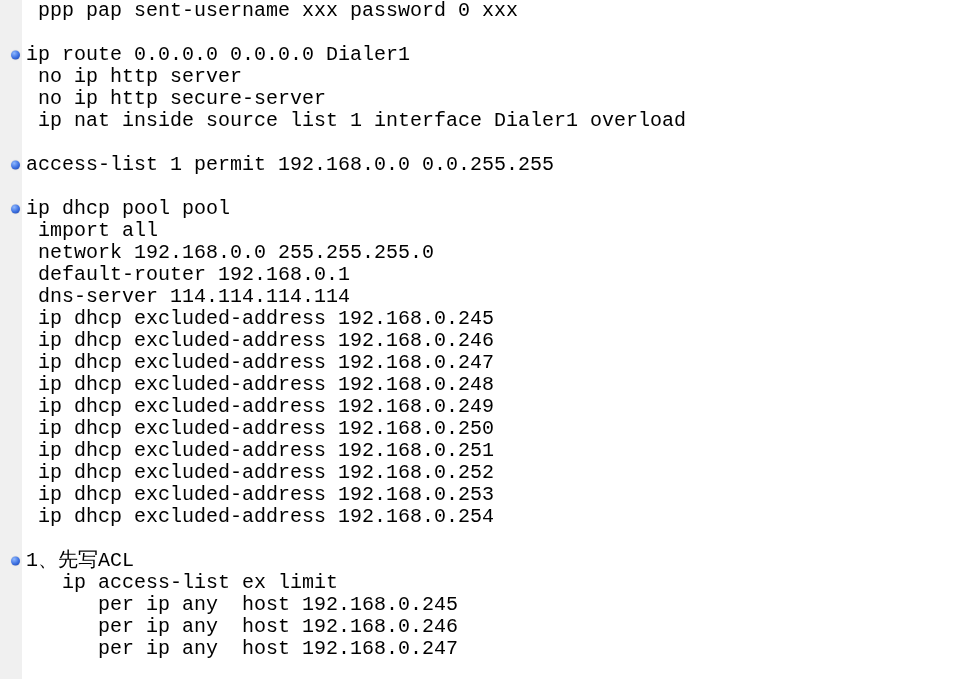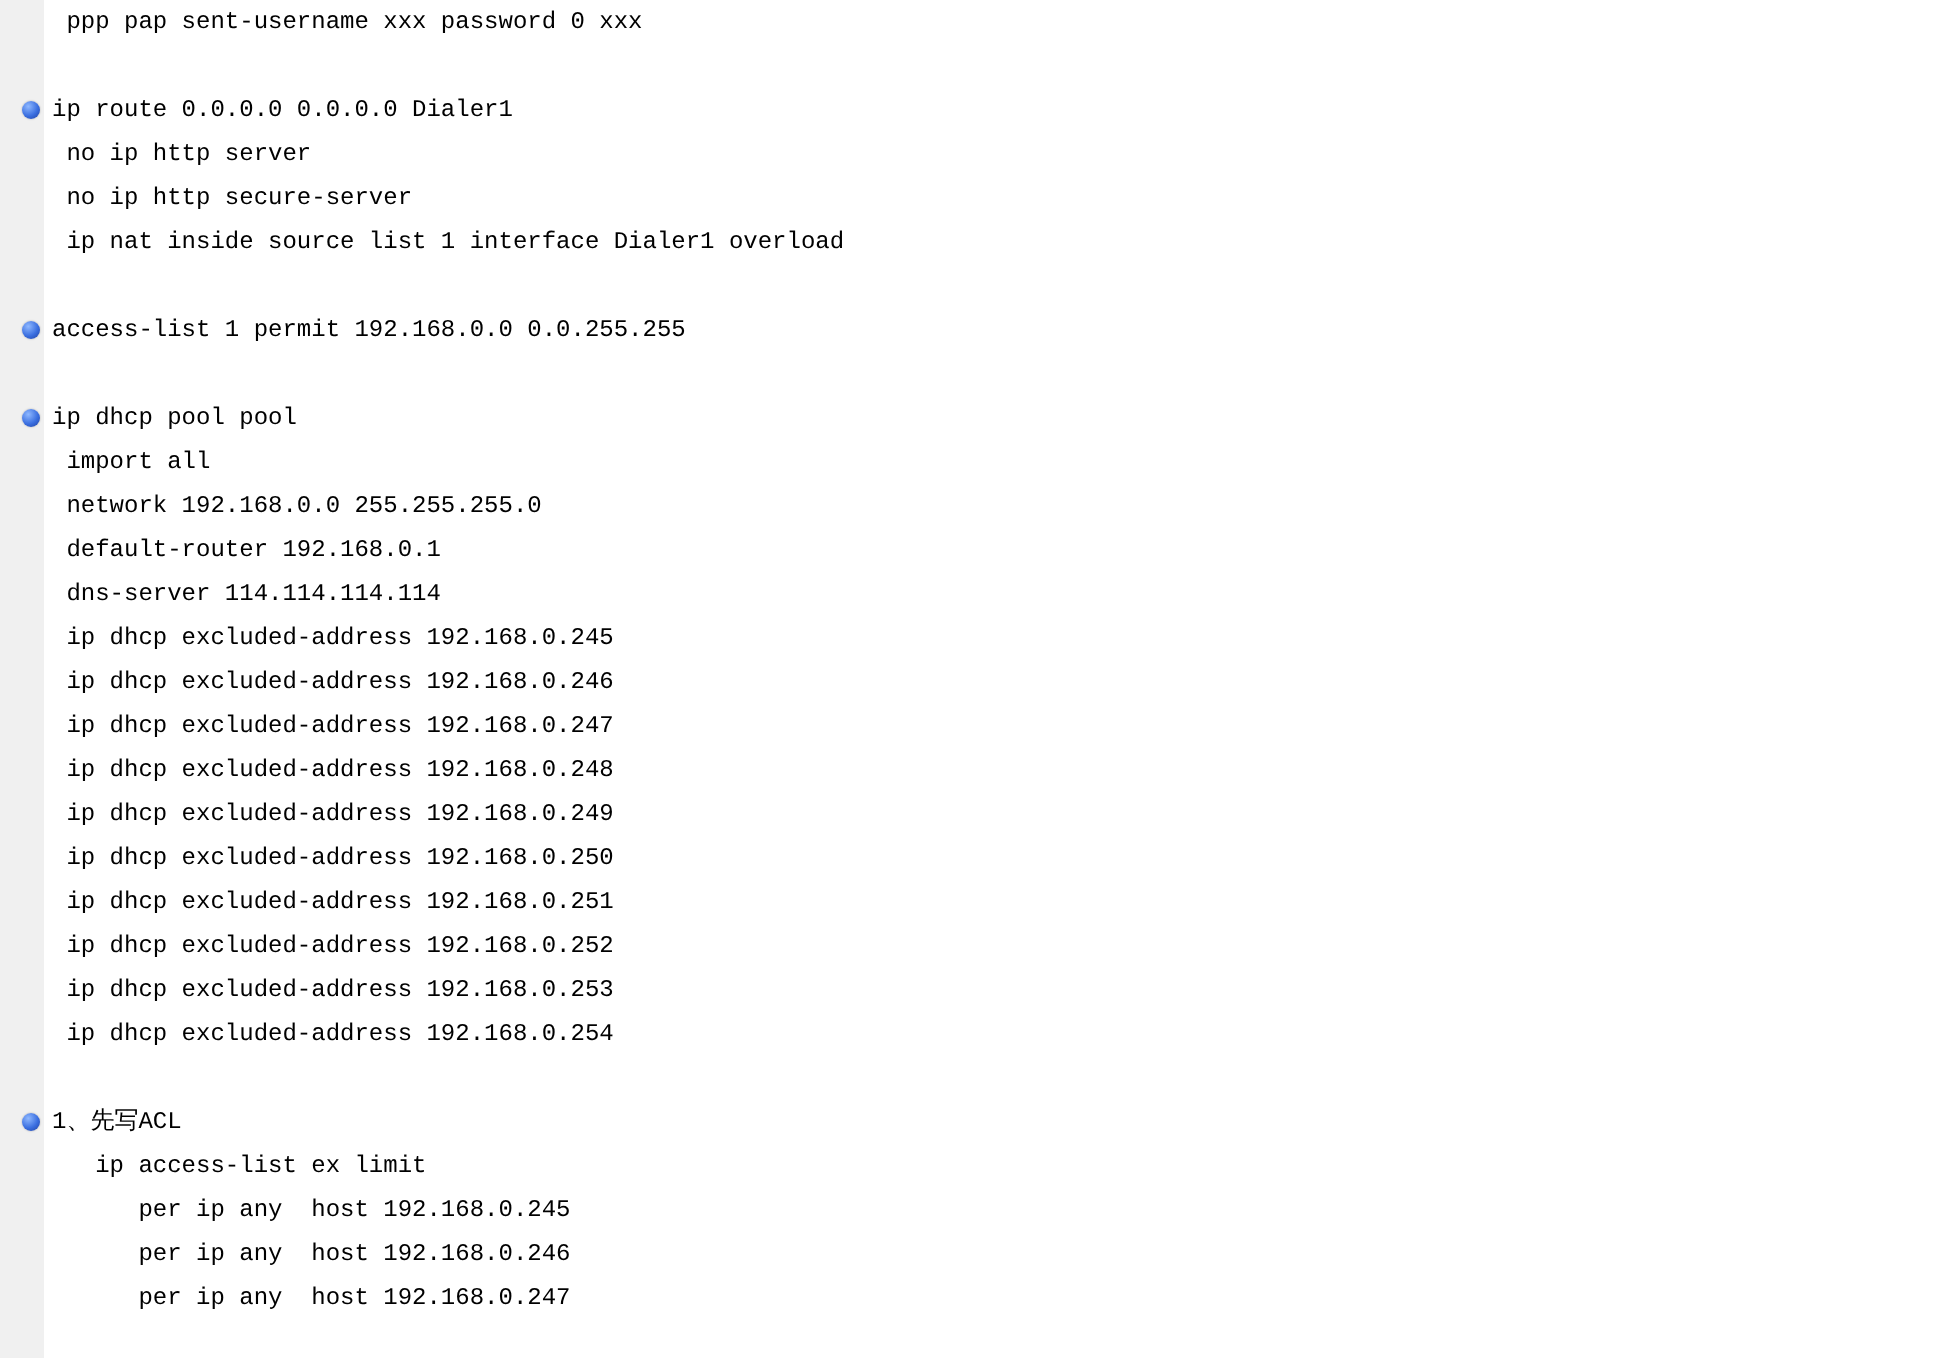--- a/index.html
+++ b/index.html
@@ -6,21 +6,21 @@
     margin: 0;
     padding: 0;
     width: 974px;
     height: 679px;
     background: #ffffff;
     overflow: hidden;
   }
   .editor {
     display: flex;
     font-family: "Consolas", "Courier New", monospace;
-    font-size: 12px;
+    font-size: 20px;
     line-height: 22px;
     color: #000000;
     height: 100%;
     position: relative;
   }
   .gutter {
     width: 22px;
     flex: 0 0 22px;
     background: #f0f0f0;
     color: #bfbfbf;

